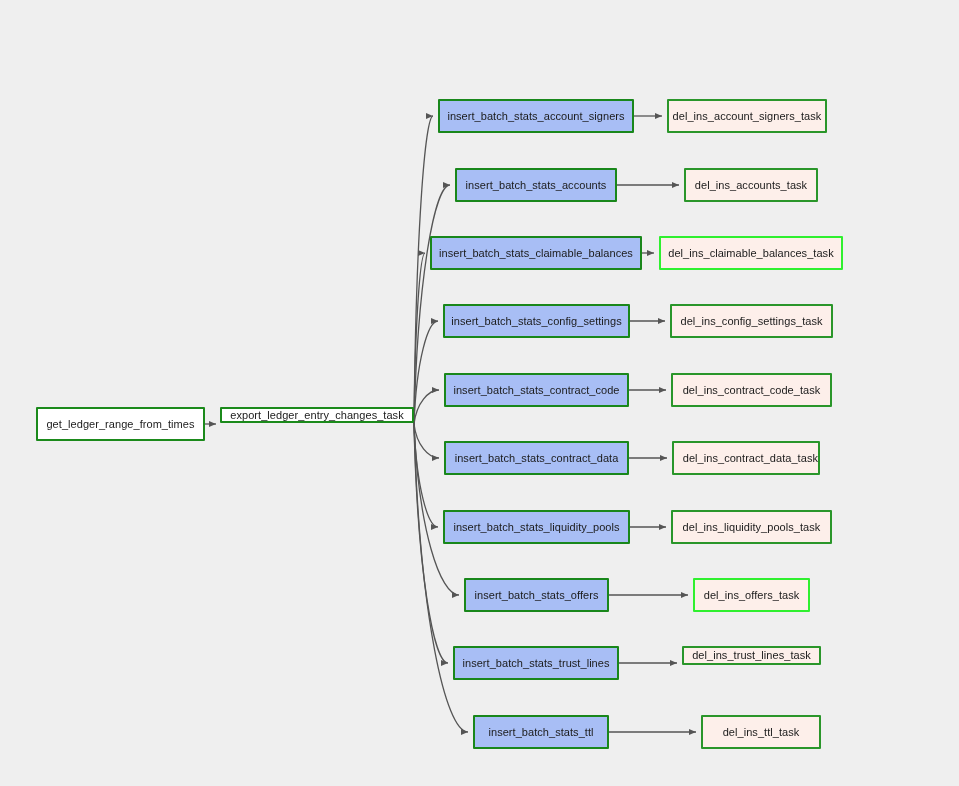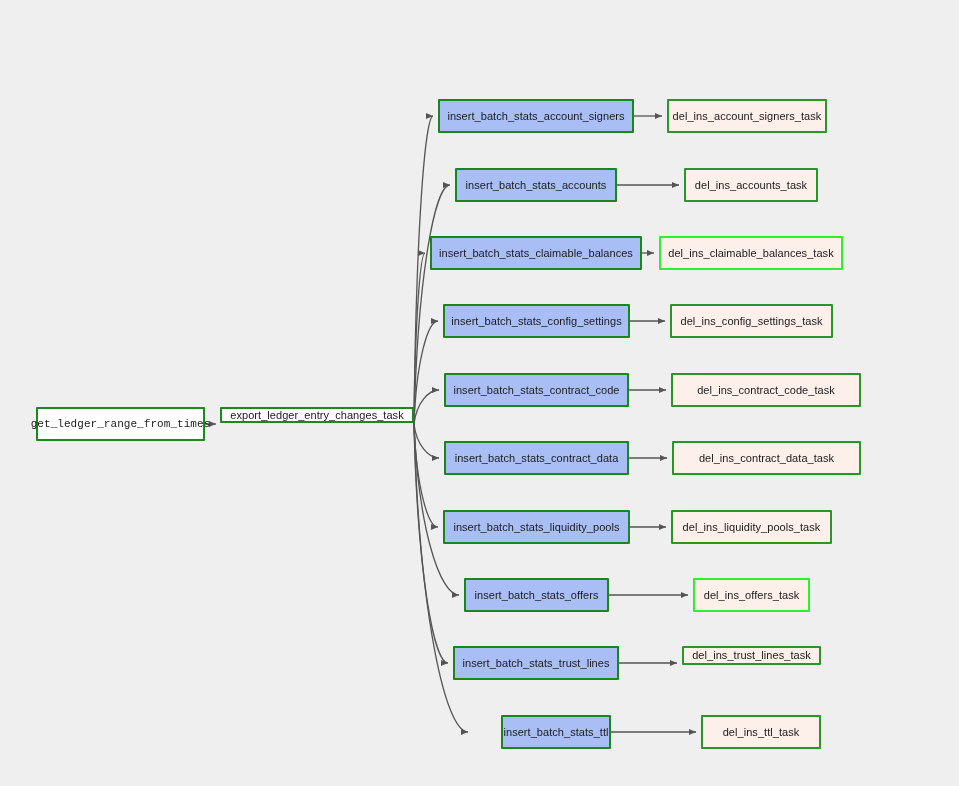--- a/index.html
+++ b/index.html
@@ -92,21 +92,21 @@
         <path d="M 630 321 L 665 321" fill="none" stroke="#555555" stroke-width="1.3" marker-end="url(#arrow)"></path>
         <path d="M 629 390 L 666 390" fill="none" stroke="#555555" stroke-width="1.3" marker-end="url(#arrow)"></path>
         <path d="M 629 458 L 667 458" fill="none" stroke="#555555" stroke-width="1.3" marker-end="url(#arrow)"></path>
         <path d="M 630 527 L 666 527" fill="none" stroke="#555555" stroke-width="1.3" marker-end="url(#arrow)"></path>
         <path d="M 609 595 L 688 595" fill="none" stroke="#555555" stroke-width="1.3" marker-end="url(#arrow)"></path>
         <path d="M 619 663 L 677 663" fill="none" stroke="#555555" stroke-width="1.3" marker-end="url(#arrow)"></path>
         <path d="M 599 732 L 696 732" fill="none" stroke="#555555" stroke-width="1.3" marker-end="url(#arrow)"></path>
       </g>
   </svg>
   <div id="nodes">
-      <div class="node plain" style="left: 36px; top: 407px; width: 169px; height: 34px; font-family: Liberation Mono, monospace;">
+      <div class="node plain" style="left: 36px; top: 407px; width: 169px; height: 34px;">
         <span class="node-label">get_ledger_range_from_times</span>
       </div>
       <div class="node plain" style="left: 220px; top: 407px; width: 194px; height: 16px;">
         <span class="node-label">export_ledger_entry_changes_task</span>
       </div>
       <div class="node insert" style="left: 438px; top: 99px; width: 196px; height: 34px;">
         <span class="node-label">insert_batch_stats_account_signers</span>
       </div>
       <div class="node insert" style="left: 455px; top: 168px; width: 162px; height: 34px;">
         <span class="node-label">insert_batch_stats_accounts</span>
@@ -125,39 +125,39 @@
       </div>
       <div class="node insert" style="left: 443px; top: 510px; width: 187px; height: 34px;">
         <span class="node-label">insert_batch_stats_liquidity_pools</span>
       </div>
       <div class="node insert" style="left: 464px; top: 578px; width: 145px; height: 34px;">
         <span class="node-label">insert_batch_stats_offers</span>
       </div>
       <div class="node insert" style="left: 453px; top: 646px; width: 166px; height: 34px;">
         <span class="node-label">insert_batch_stats_trust_lines</span>
       </div>
-      <div class="node insert" style="left: 473px; top: 715px; width: 110px; height: 34px; margin-left: 28px;">
+      <div class="node insert" style="left: 473px; top: 715px; width: 136px; height: 34px;">
         <span class="node-label">insert_batch_stats_ttl</span>
       </div>
       <div class="node delins" style="left: 667px; top: 99px; width: 160px; height: 34px;">
         <span class="node-label">del_ins_account_signers_task</span>
       </div>
       <div class="node delins" style="left: 684px; top: 168px; width: 134px; height: 34px;">
         <span class="node-label">del_ins_accounts_task</span>
       </div>
       <div class="node delins highlight" style="left: 659px; top: 236px; width: 184px; height: 34px;">
         <span class="node-label">del_ins_claimable_balances_task</span>
       </div>
       <div class="node delins" style="left: 670px; top: 304px; width: 163px; height: 34px;">
         <span class="node-label">del_ins_config_settings_task</span>
       </div>
-      <div class="node delins" style="left: 671px; top: 373px; width: 190px; height: 34px;">
+      <div class="node delins" style="left: 671px; top: 373px; width: 161px; height: 34px;">
         <span class="node-label">del_ins_contract_code_task</span>
       </div>
-      <div class="node delins" style="left: 672px; top: 441px; width: 189px; height: 34px;">
+      <div class="node delins" style="left: 672px; top: 441px; width: 148px; height: 34px; justify-content: flex-end;">
         <span class="node-label">del_ins_contract_data_task</span>
       </div>
       <div class="node delins" style="left: 671px; top: 510px; width: 161px; height: 34px;">
         <span class="node-label">del_ins_liquidity_pools_task</span>
       </div>
       <div class="node delins highlight" style="left: 693px; top: 578px; width: 117px; height: 34px;">
         <span class="node-label">del_ins_offers_task</span>
       </div>
       <div class="node delins" style="left: 682px; top: 646px; width: 139px; height: 19px;">
         <span class="node-label">del_ins_trust_lines_task</span>

